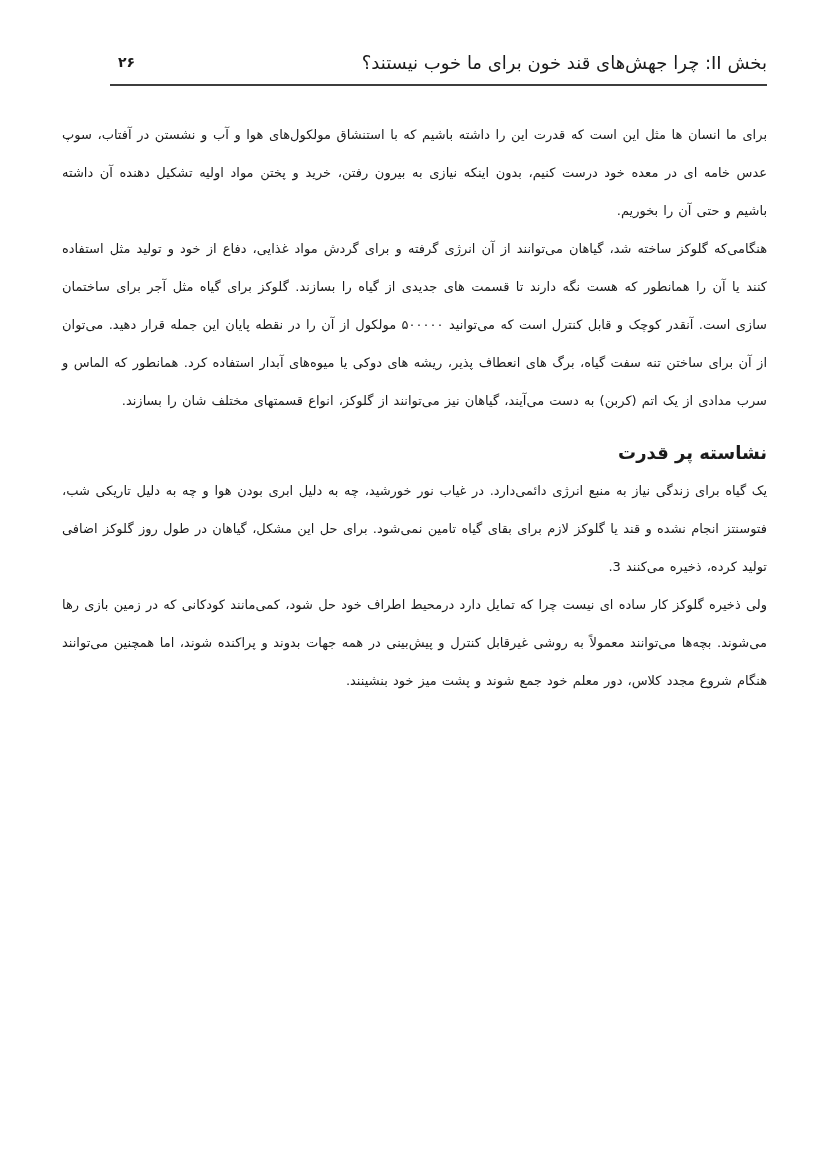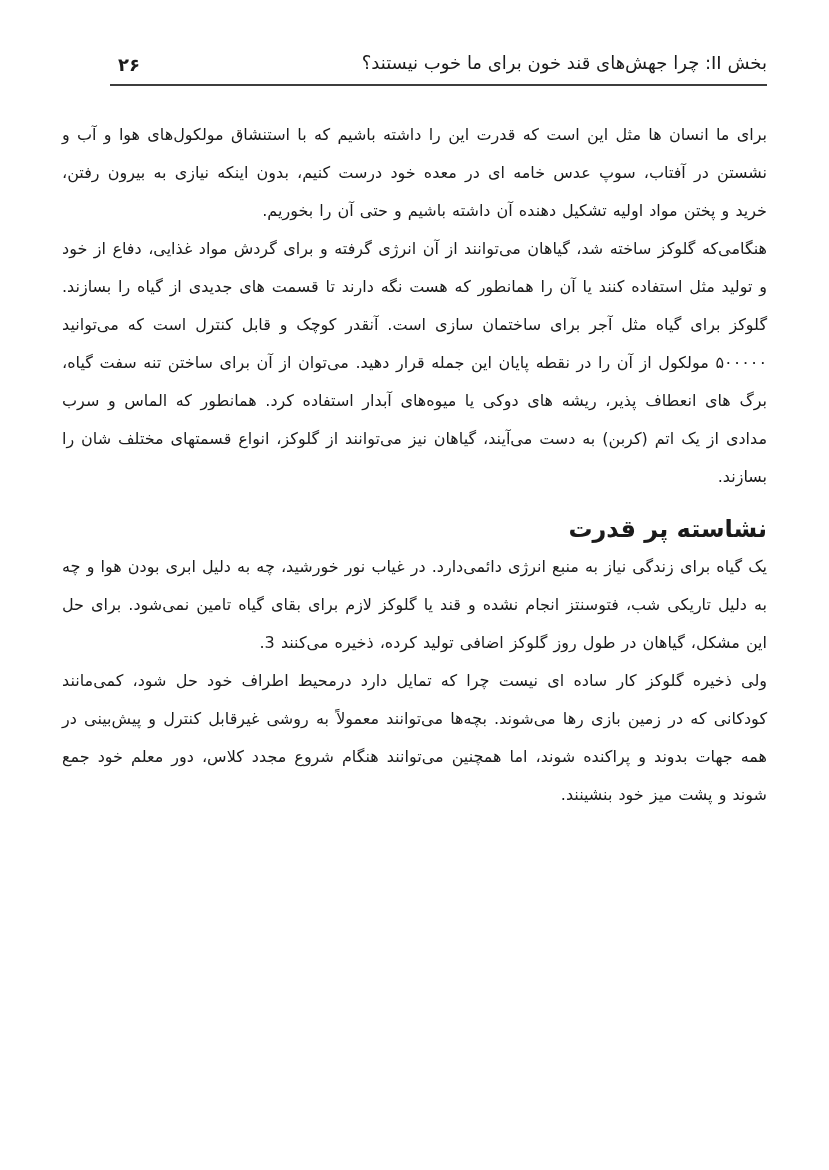--- a/index.html
+++ b/index.html
@@ -23,50 +23,50 @@
     right: 62px;
     font-size: 18px;
     font-weight: normal;
     white-space: nowrap;
     direction: rtl;
   }
   .page-number {
     position: absolute;
     top: 54px;
     left: 118px;
-    font-size: 18px;
+    font-size: 14px;
     font-weight: bold;
     direction: rtl;
   }
   .header-rule {
     position: absolute;
     top: 84px;
     left: 110px;
     right: 62px;
     height: 2px;
     background: #3d3d3d;
   }
   .body-text {
     position: absolute;
     top: 116px;
     right: 62px;
     left: 62px;
     direction: rtl;
   }
   .body-text p {
     margin: 0;
-    font-size: 16px;
+    font-size: 13px;
     line-height: 38px;
     text-align: justify;
     text-align-last: right;
     word-spacing: 1px;
   }
   .section-heading {
     margin: 14px 0 0 0;
-    font-size: 24px;
+    font-size: 18px;
     font-weight: bold;
     line-height: 38px;
     text-align: right;
   }
 </style>
 </head>
 <body>
 
 <div class="page">
 

